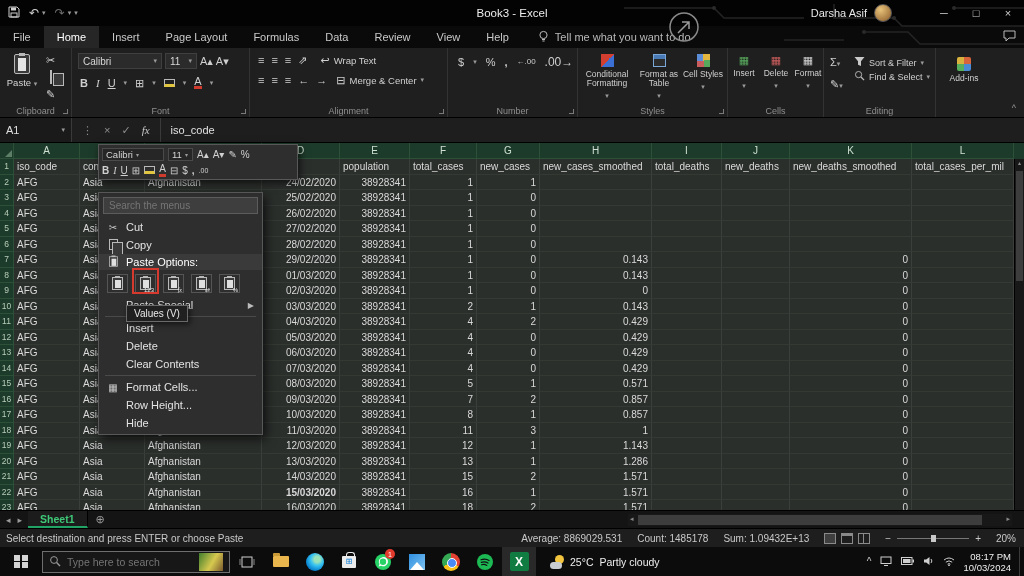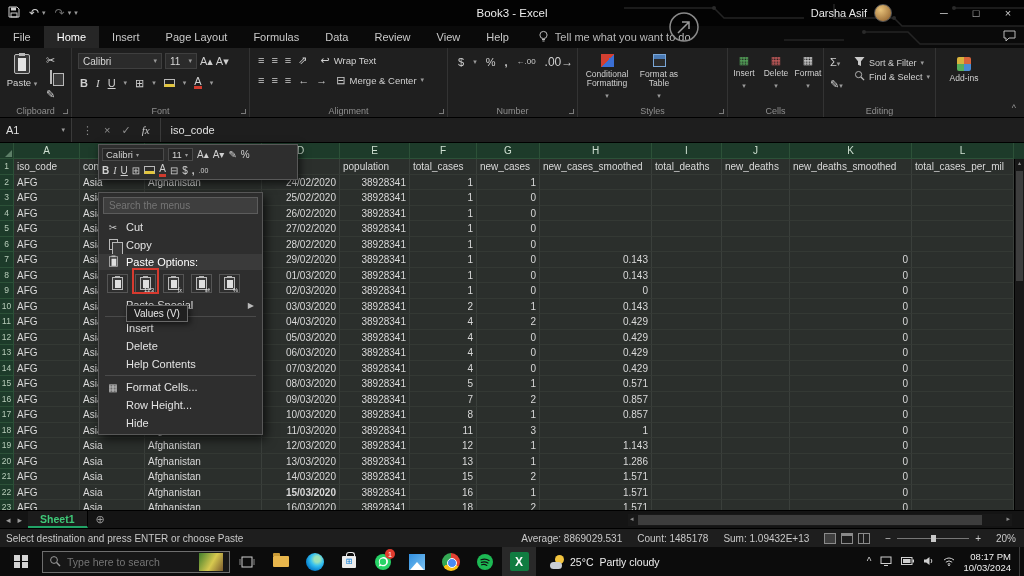--- a/index.html
+++ b/index.html
@@ -308,20 +308,25 @@
       <div class="stylebtn" style="width:58px">
         <span class="cfico"></span>
         <span>Conditional Formatting</span>
         <span class="sdd">▾</span>
       </div>
       <div class="stylebtn" style="width:46px">
         <span class="ftico"></span>
         <span>Format as Table</span>
         <span class="sdd">▾</span>
       </div>
+      <div class="stylebtn" style="width:42px">
+        <span class="csico"></span>
+        <span>Cell Styles</span>
+        <span class="sdd">▾</span>
+      </div>
       <div class="glabel">Styles</div>
       <span class="launcher"></span>
     </div>
 
     <div class="rgroup" style="width:96px;display:flex">
       <div class="stylebtn" style="width:32px">
         <span class="ric" style="color:#57a85c">▦</span>
         <span>Insert</span>
         <span class="sdd">▾</span>
       </div>
@@ -826,21 +831,21 @@
       <span class="sub">▶</span>
     </div>
     <div class="msep"></div>
     <div class="mitem">
         <span>Insert</span>
       </div>
     <div class="mitem">
         <span>Delete</span>
       </div>
     <div class="mitem">
-        <span>Help Contents</span>
+        <span>Clear Contents</span>
       </div>
     <div class="msep"></div>
     <div class="mitem">
       <span class="mic">▦</span>
       <span>Format Cells...</span>
     </div>
     <div class="mitem">
         <span>Row Height...</span>
       </div>
     <div class="mitem">

